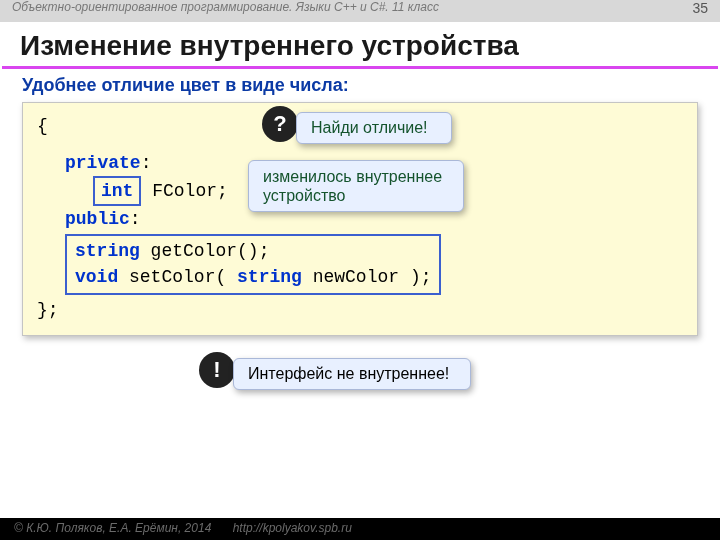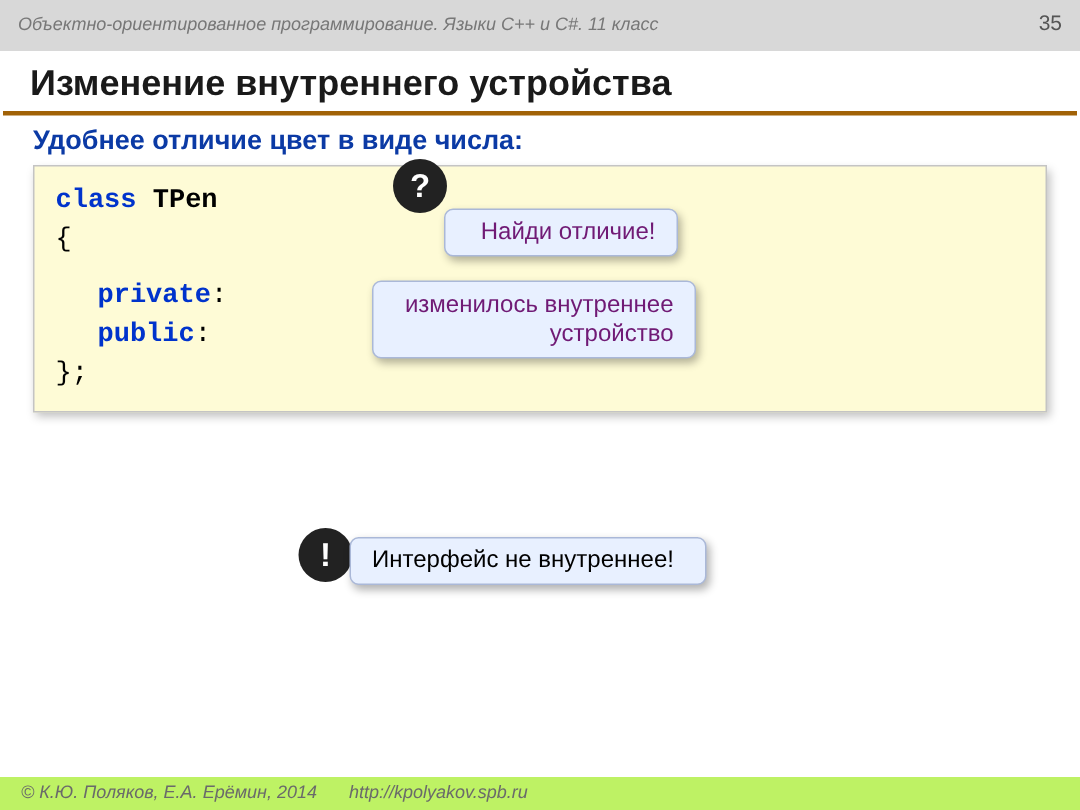--- a/index.html
+++ b/index.html
@@ -6,42 +6,42 @@
   body {
     width: 720px;
     height: 540px;
     font-family: Arial, sans-serif;
     background: #fff;
     position: relative;
     overflow: hidden;
   }
   .header-strip {
     background: #d8d8d8;
-    height: 34px;
+    height: 22px;
     display: flex;
-    align-items: flex-end;
-    padding: 11px 12px;
+    align-items: flex-start;
+    padding: 0 12px;
     justify-content: space-between;
   }
   .course-title {
     color: #777;
     font-style: italic;
     font-size: 12px;
   }
   .page-num {
     color: #555;
     font-weight: normal;
     font-size: 14px;
   }
   .main-title {
-    font-size: 24px;
+    font-size: 28px;
     font-weight: bold;
     color: #1a1a1a;
     padding: 8px 18px 4px 18px;
-    border-bottom: 3px solid #a16207;
+    border-bottom: 3px solid #d946ef;
     margin: 0 2px 6px 2px;
   }
   .subtitle {
     color: #0b3aa5;
     font-weight: bold;
     font-size: 18px;
     padding: 0 22px 6px 22px;
   }
   .code-block {
     position: relative;
@@ -77,23 +77,22 @@
   }
   .callout {
     position: absolute;
     background: #e8f0ff;
     border: 1px solid #aab8d8;
     border-radius: 6px;
     box-shadow: 2px 3px 6px rgba(0,0,0,0.3);
     padding: 6px 14px;
     font-family: Arial, sans-serif;
     font-size: 16px;
-    color: #701a75;
-    text-align: right;
-    margin-top: 27px;
+    color: #14532d;
+    text-align: left;
   }
   .badge {
     position: absolute;
     width: 36px;
     height: 36px;
     border-radius: 50%;
     background: #222;
     color: #fff;
     font-size: 22px;
     font-weight: bold;
@@ -112,50 +111,57 @@
     border-radius: 6px;
     box-shadow: 2px 3px 6px rgba(0,0,0,0.3);
     padding: 6px 14px;
     font-size: 16px;
   }
   .badge-excl { top: 352px; left: 199px; }
   .footer {
     position: absolute;
     bottom: 0; left: 0; right: 0;
     height: 22px;
-    background: #bef264;
+    background: #000000;
     font-size: 12px;
     color: #6a6a6a;
     font-style: italic;
     padding: 3px 14px;
   }
   .footer a { color: #6a6a6a; text-decoration: none; margin-left: 18px; }
 </style>
 </head>
 <body>
 
 <div class="header-strip">
   <span class="course-title">Объектно-ориентированное программирование. Языки C++ и C#. 11 класс</span>
   <span class="page-num">35</span>
 </div>
 
 <h1 class="main-title">Изменение внутреннего устройства</h1>
 <div class="subtitle">Удобнее отличие цвет в виде числа:</div>
 
 <div class="code-block">
-  <div>
-    <span class="kw-class">class</span>
-    <span class="plain"> <b>TPen</b></span>
-  </div>
   <div class="plain">{</div>
   <div style="padding-left:28px;margin-top:11px;">
     <span class="kw-priv">private</span><span class="plain">:</span>
   </div>
+  <div style="padding-left:56px;">
+    <span class="int-box">int</span><span class="plain"> FColor;</span>
+  </div>
   <div style="padding-left:28px;">
     <span class="kw-pub">public</span><span class="plain">:</span>
+  </div>
+  <div class="iface-box">
+    <div>
+      <span class="kw-type">string</span><span class="fn-name"> getColor();</span>
+    </div>
+    <div>
+      <span class="kw-void">void</span><span class="fn-name"> setColor( </span><span class="kw-type">string</span><span class="fn-name"> newColor );</span>
+    </div>
   </div>
   <div class="plain">};</div>
 </div>
 
 <div class="badge badge-question">?</div>
 <div class="callout callout-find">Найди отличие!</div>
 
 <div class="callout callout-internal">изменилось внутреннее устройство</div>
 
 <div class="badge badge-excl">!</div>

